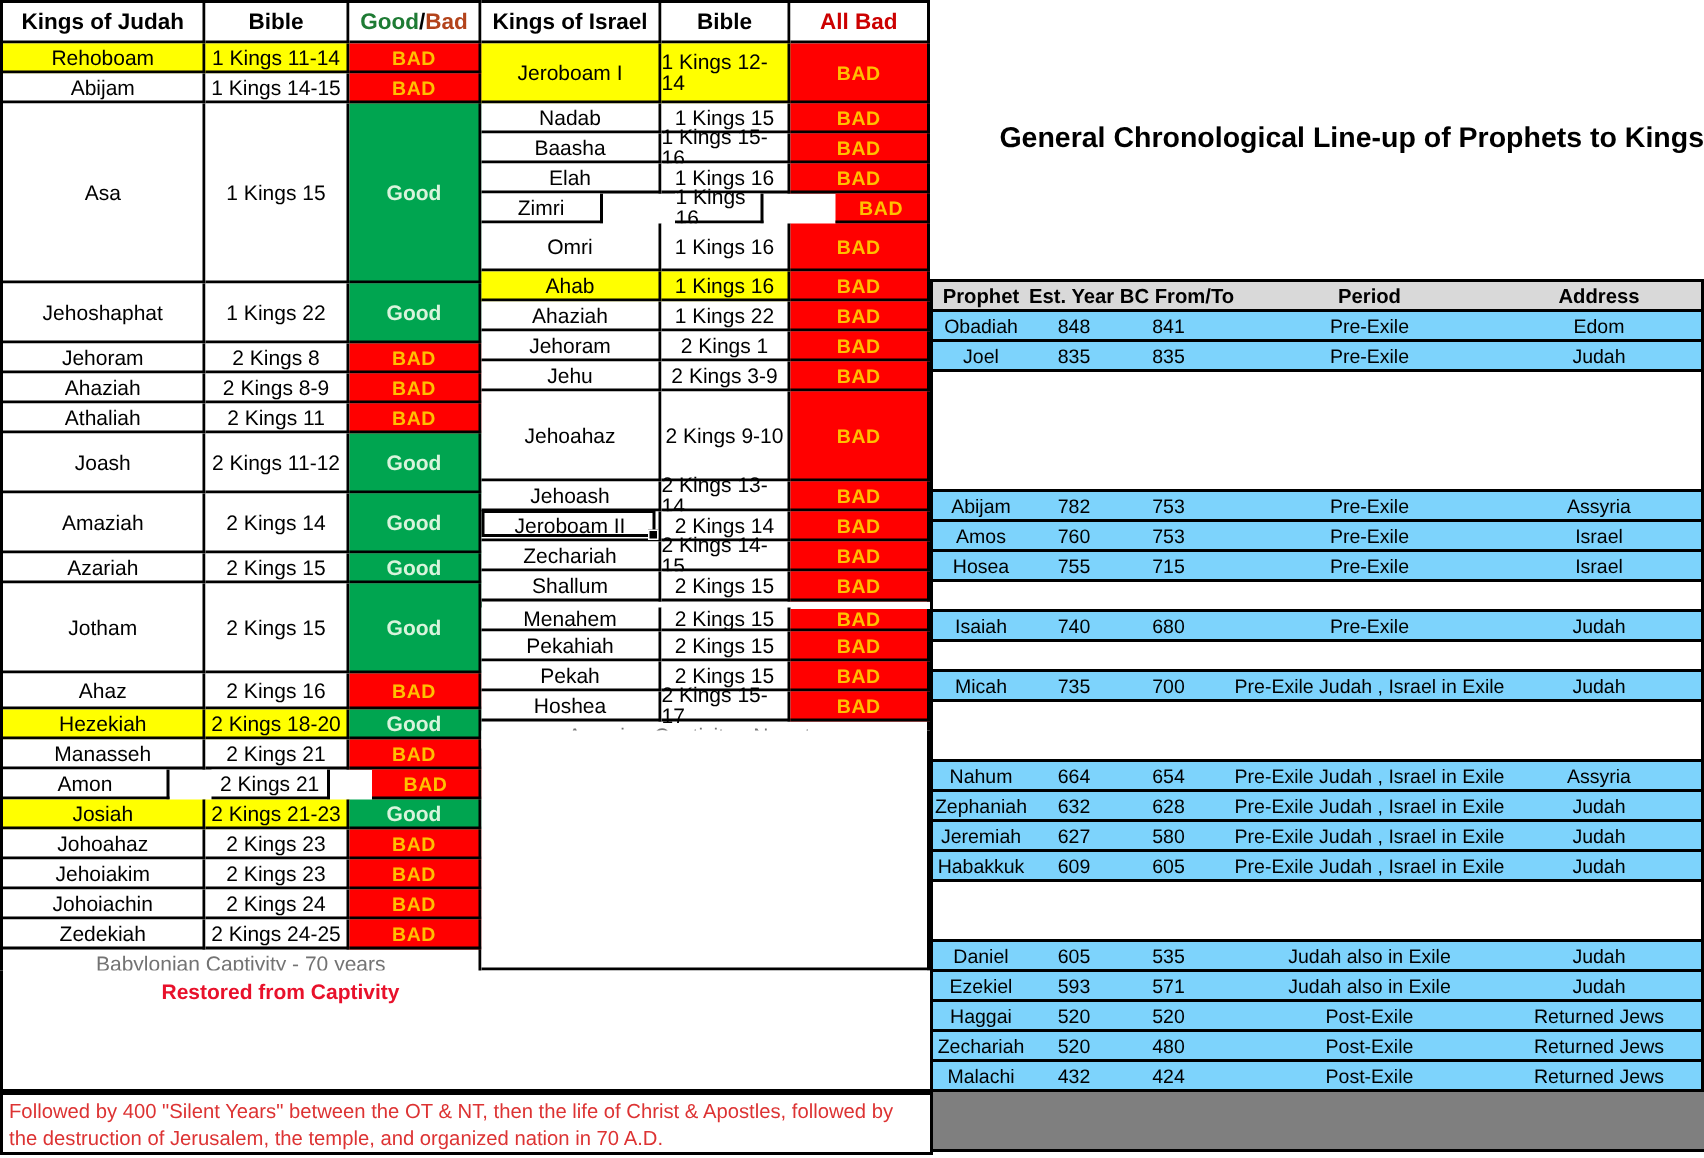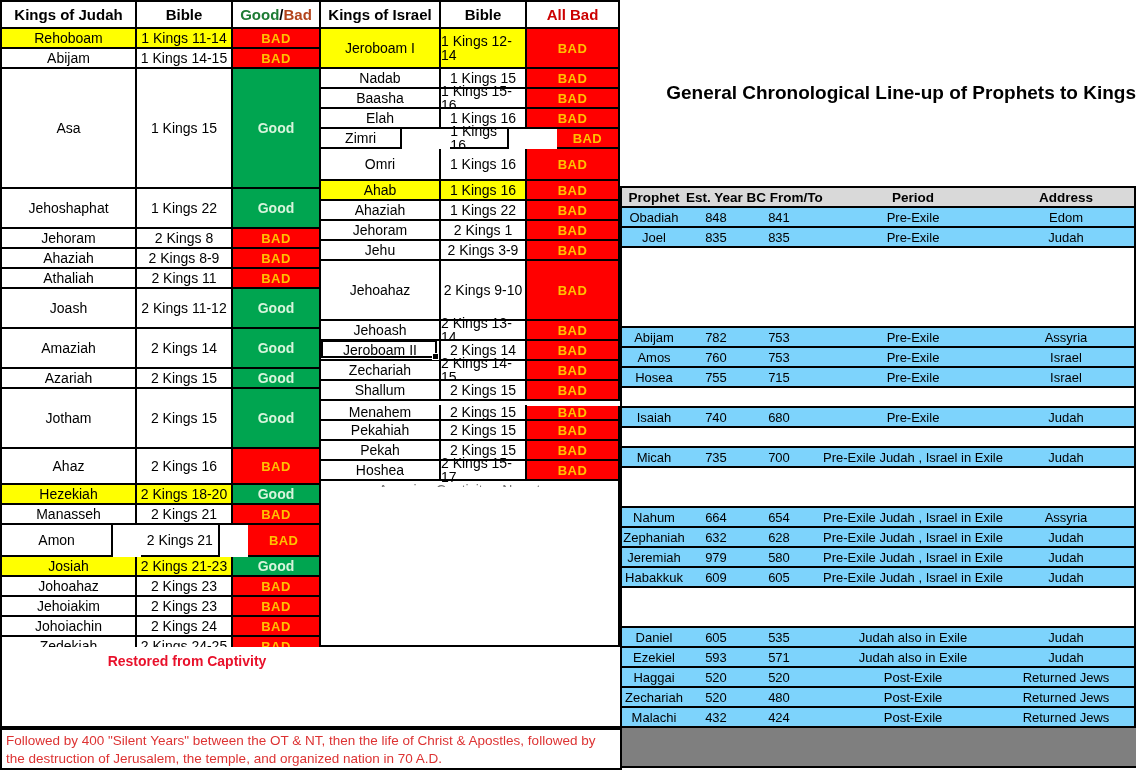--- a/index.html
+++ b/index.html
@@ -117,36 +117,36 @@
         <div class="krow" style="height: 20px;">
           <div class="cell w135">Azariah</div>
           <div class="cell w96">2 Kings 15</div>
           <div class="cell w88 good">Good</div>
         </div>
         <div class="krow" style="height: 60px;">
           <div class="cell w135">Jotham</div>
           <div class="cell w96">2 Kings 15</div>
           <div class="cell w88 good">Good</div>
         </div>
-        <div class="krow" style="height: 36px;">
+        <div class="krow" style="height: 24px;">
           <div class="cell w135">Ahaz</div>
           <div class="cell w96">2 Kings 16</div>
           <div class="cell w88 bad">BAD</div>
         </div>
         <div class="krow" style="height: 20px;">
           <div class="cell w135 hl">Hezekiah</div>
           <div class="cell w96 hl">2 Kings 18-20</div>
           <div class="cell w88 good">Good</div>
         </div>
         <div class="krow" style="height: 20px;">
           <div class="cell w135">Manasseh</div>
           <div class="cell w96">2 Kings 21</div>
           <div class="cell w88 bad">BAD</div>
         </div>
-        <div class="krow" style="height: 32px; gap: 28px;">
+        <div class="krow" style="height: 20px; gap: 28px;">
           <div class="cell w135">Amon</div>
           <div class="cell w96">2 Kings 21</div>
           <div class="cell w88 bad">BAD</div>
         </div>
         <div class="krow" style="height: 20px;">
           <div class="cell w135 hl">Josiah</div>
           <div class="cell w96 hl">2 Kings 21-23</div>
           <div class="cell w88 good">Good</div>
         </div>
         <div class="krow" style="height: 20px;">
@@ -362,21 +362,21 @@
           </div>
           <div class="prow">
             <div class="pcell pw80">Zephaniah</div>
             <div class="pcell pw60">632</div>
             <div class="pcell pw66">628</div>
             <div class="pcell pw202">Pre-Exile Judah , Israel in Exile</div>
             <div class="pcell pw104">Judah</div>
           </div>
           <div class="prow">
             <div class="pcell pw80">Jeremiah</div>
-            <div class="pcell pw60">979</div>
+            <div class="pcell pw60">627</div>
             <div class="pcell pw66">580</div>
             <div class="pcell pw202">Pre-Exile Judah , Israel in Exile</div>
             <div class="pcell pw104">Judah</div>
           </div>
           <div class="prow">
             <div class="pcell pw80">Habakkuk</div>
             <div class="pcell pw60">609</div>
             <div class="pcell pw66">605</div>
             <div class="pcell pw202">Pre-Exile Judah , Israel in Exile</div>
             <div class="pcell pw104">Judah</div>

